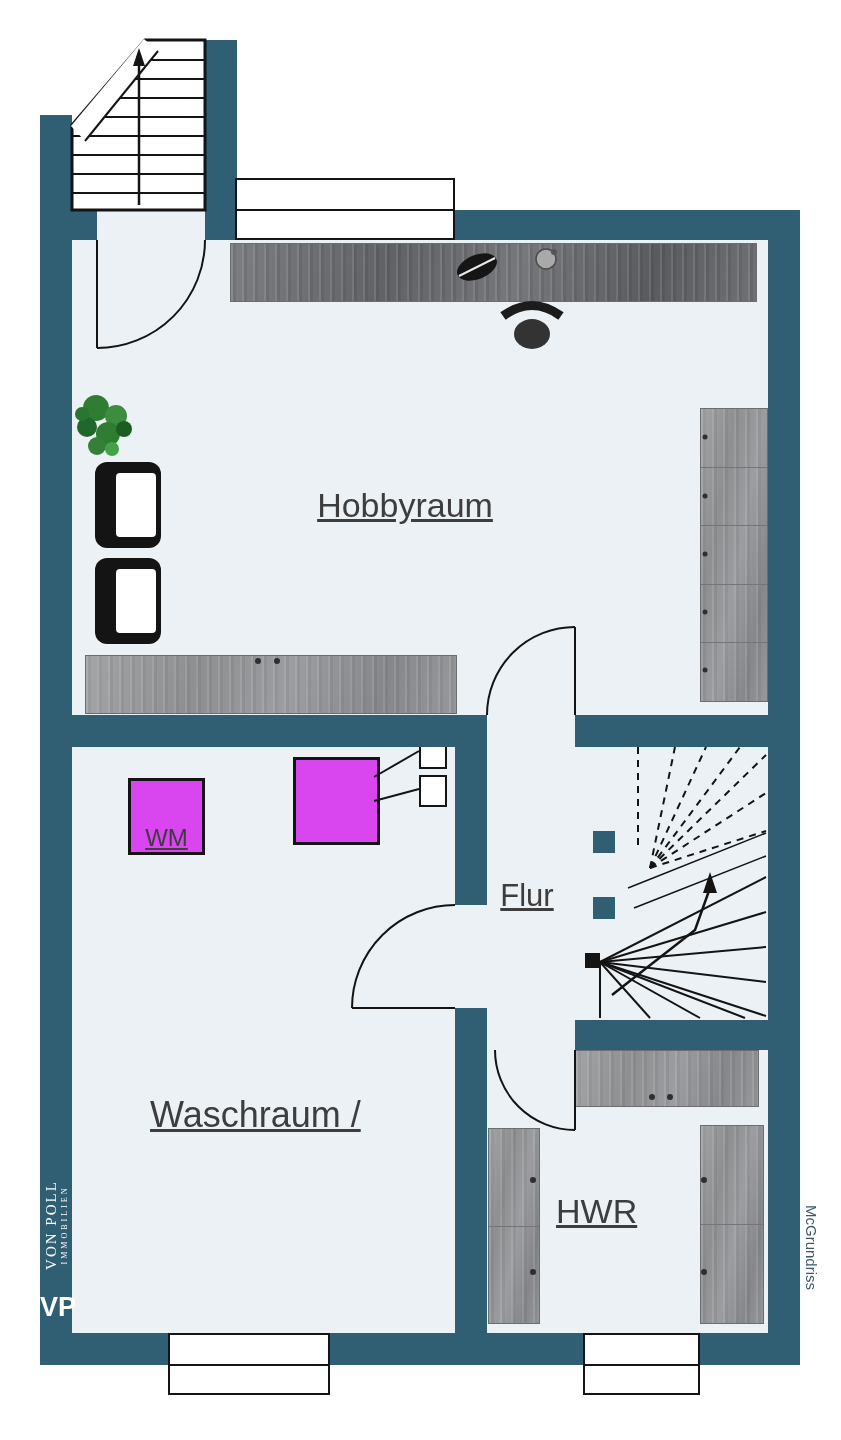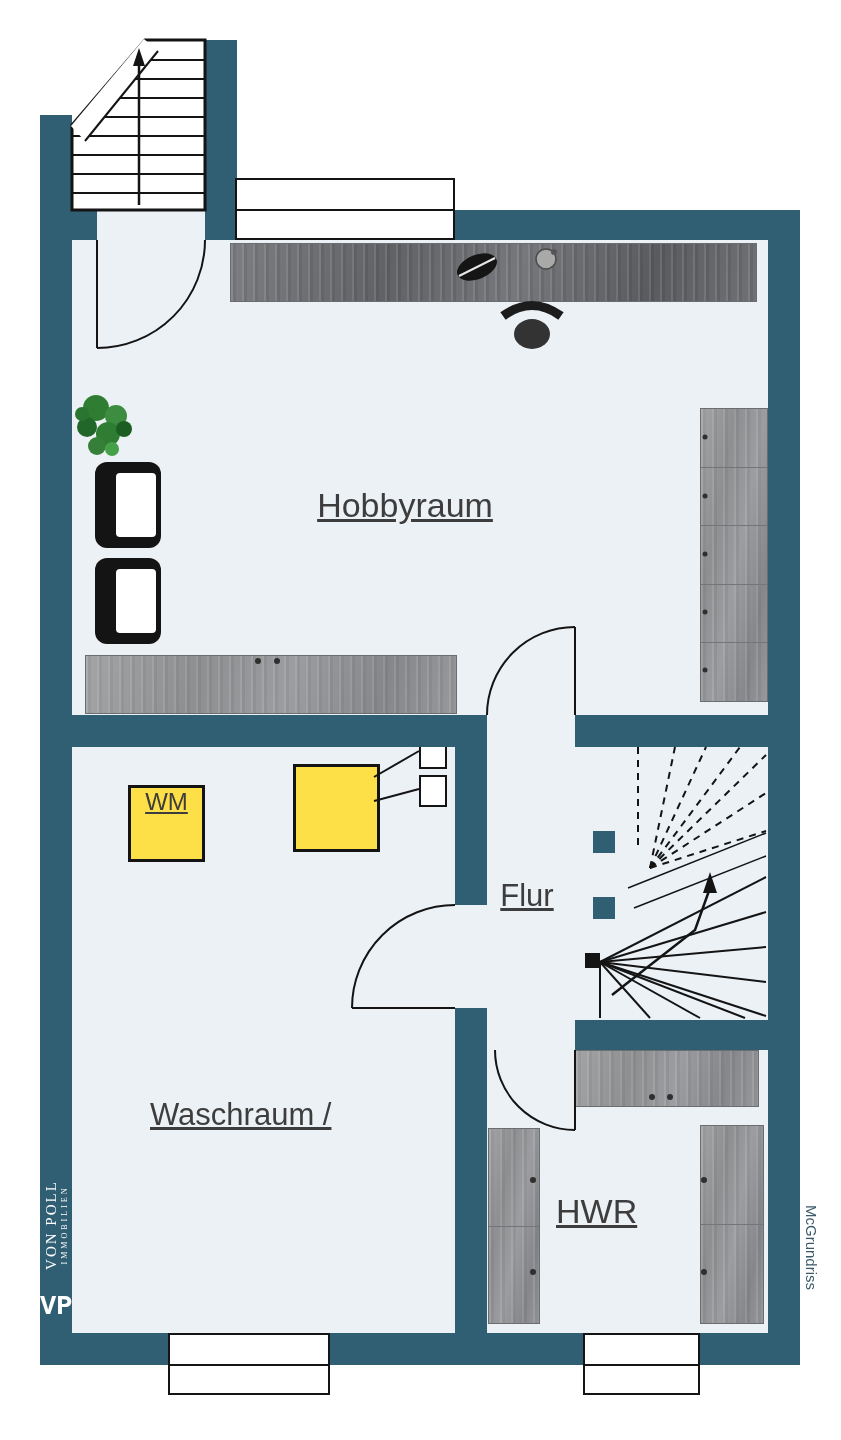--- a/index.html
+++ b/index.html
@@ -14,37 +14,37 @@
     background:
       repeating-linear-gradient(90deg, rgba(255,255,255,.10) 0 2px, rgba(0,0,0,.08) 2px 5px, rgba(0,0,0,0) 5px 11px),
       linear-gradient(100deg,#7c7e81,#606265 30%,#76787c 55%,#595b5f 80%,#6f7174);}
   .wall{position:absolute;background:var(--wall,#305F74);z-index:3;}
   .window{position:absolute;background:#fff;border:2px solid #141414;z-index:4;}
   .window .mid{position:absolute;left:-1px;right:-1px;top:50%;border-top:2px solid #141414;}
   .overlay{position:absolute;left:0;top:0;z-index:5;pointer-events:none;}
   .label{position:absolute;color:var(--label-text,#3D3D3D);z-index:6;text-decoration:underline;}
   .armchair{position:absolute;background:#141414;border-radius:12px;z-index:2;}
   .armchair .cushion{position:absolute;left:21px;top:11px;right:5px;bottom:11px;background:#fff;border-radius:4px;}
-  .whitebox{position:absolute;background:#fde047;border:3px solid #141414;z-index:2;
-            display:flex;align-items:flex-start;justify-content:center;margin-top:7px;}
+  .whitebox{position:absolute;background:#d946ef;border:3px solid #141414;z-index:2;
+            display:flex;align-items:flex-end;justify-content:center;}
   .meter{position:absolute;background:#fff;border:2px solid #141414;z-index:2;}
   .wardrobe{display:flex;flex-direction:column;}
   .wardrobe > div{flex:1;border-top:1px solid #737578;}
   .wardrobe > div:first-child{border-top:none;}
   .cab{display:flex;flex-direction:column;}
   .cab > div{flex:1;border-top:1px solid #737578;}
   .cab > div:first-child{border-top:none;}
   .brand{position:absolute;left:40px;top:1160px;width:32px;height:130px;z-index:6;}
   .brand-rot{position:absolute;left:-74px;top:49px;width:180px;height:32px;
              transform:rotate(-90deg);display:flex;flex-direction:column;
              align-items:center;justify-content:center;color:var(--brand-text,#fff);}
   .brand-line1{font-family:"Liberation Serif",serif;font-size:15px;letter-spacing:2px;}
   .brand-line2{font-family:"Liberation Serif",serif;font-size:8px;letter-spacing:3px;}
   .brand-monogram{position:absolute;left:40px;top:1292px;width:32px;text-align:center;
-                  font-family:Liberation Mono, monospace;font-size:27px;font-weight:bold;
+                  font-family:Liberation Sans, sans-serif;font-size:27px;font-weight:bold;
                   color:var(--brand-text,#fff);z-index:6;}
   .watermark{position:absolute;left:803px;top:1205px;height:140px;z-index:6;
              writing-mode:vertical-rl;font-size:15px;color:var(--watermark-text,#3A5A6A);}
 </style>
 </head>
 <body>
 
 <div class="plan">
 
   <div class="floor" style="left:72px;top:240px;width:696px;height:1093px"></div>
@@ -224,21 +224,21 @@
       <circle cx="705" cy="670" r="2.5"></circle>
       <circle cx="533" cy="1180" r="3"></circle>
         <circle cx="533" cy="1272" r="3"></circle>
       <circle cx="704" cy="1180" r="3"></circle>
         <circle cx="704" cy="1272" r="3"></circle>
     </g>
   </svg>
 
   <div class="label" style="left:280px;top:486px;width:250px;font-size:34px;text-align:center">Hobbyraum</div>
   <div class="label" style="left:462px;top:878px;width:130px;font-size:31px;text-align:center">Flur</div>
-  <div class="label" style="left:150px;top:1090px;font-size:31px;line-height:49px">
+  <div class="label" style="left:150px;top:1090px;font-size:36px;line-height:49px">
     <span style="display:block">Waschraum /</span>
   </div>
   <div class="label" style="left:556px;top:1192px;width:130px;font-size:34px;text-align:left">HWR</div>
 
   <div class="brand">
     <div class="brand-rot">
       <span class="brand-line1">VON POLL</span>
       <span class="brand-line2">IMMOBILIEN</span>
     </div>
   </div>

